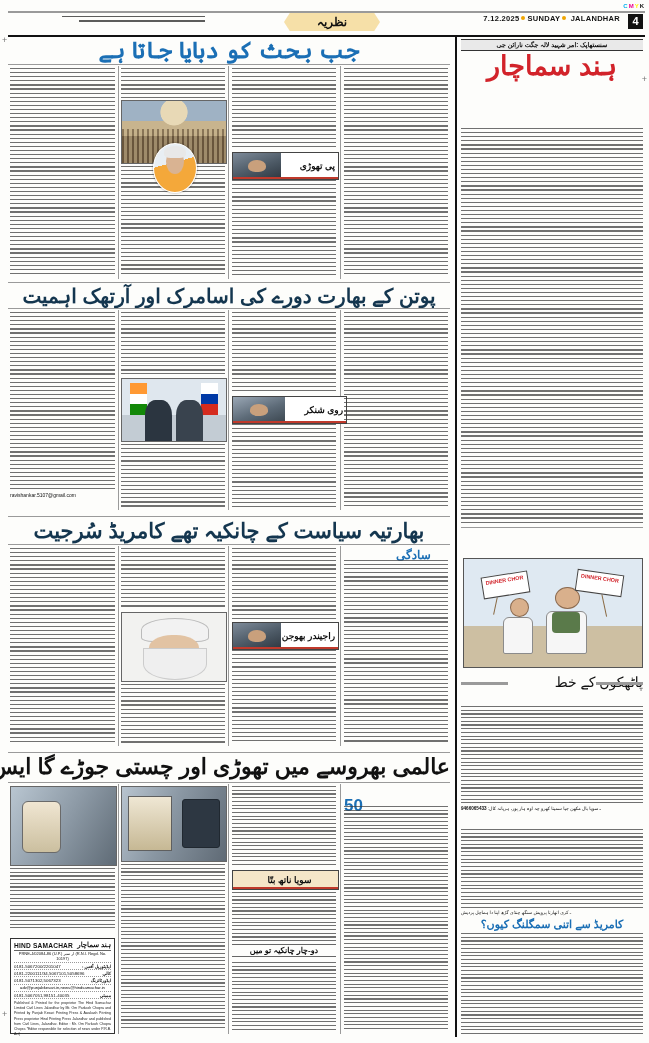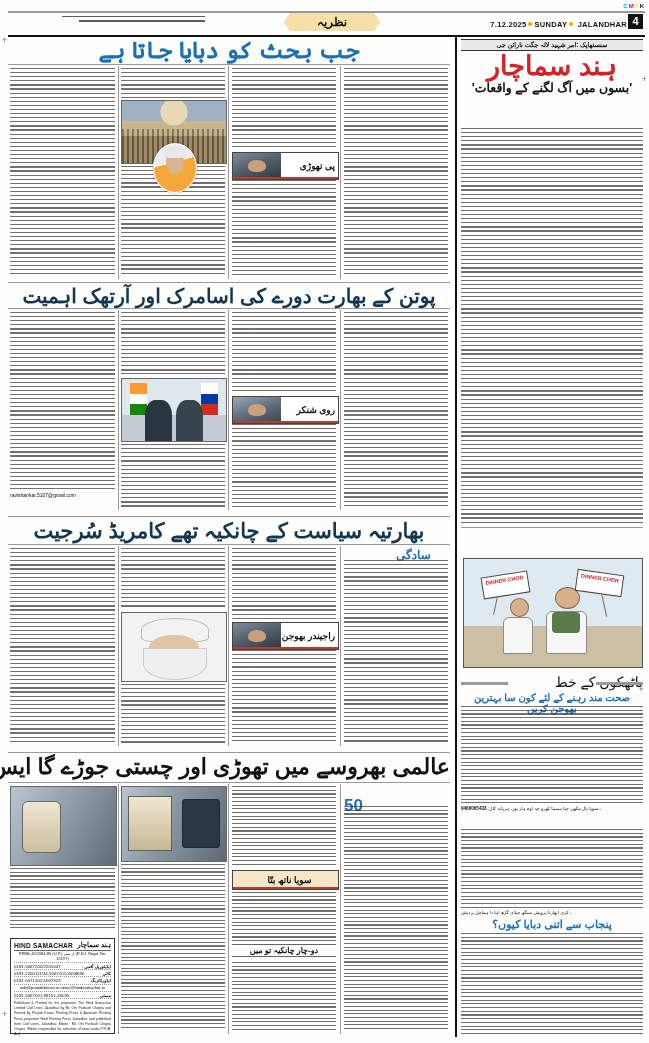--- a/index.html
+++ b/index.html
@@ -32,21 +32,21 @@
     font-size:0;
   }
   .hdr-left .l{height:1.3px;background:#333;margin:3px 0;opacity:.8;}
   .nazaria{
     position:absolute;left:276px;top:0px;width:96px;height:18px;
     background:#f6e0a8;
     clip-path:polygon(6% 0,94% 0,100% 50%,94% 100%,6% 100%,0 50%);
     color:#111;font-size:12px;font-weight:bold;text-align:center;line-height:18px;
     letter-spacing:.5px;
   }
-  .hdr-right{position:absolute;right:2px;top:1px;display:flex;align-items:flex-end;gap:1px;}
+  .hdr-right{position:absolute;right:2px;top:1px;display:flex;align-items:flex-start;gap:8px;}
   .dateline{font-size:7.5px;font-weight:bold;color:#111;letter-spacing:.3px;white-space:nowrap;}
   .dot{display:inline-block;width:4px;height:4px;border-radius:50%;background:#f0a500;margin:0 2px;vertical-align:1px;}
   .pageno{
     width:15px;height:15px;background:#111;color:#fff;font-size:11px;font-weight:bold;
     text-align:center;line-height:15px;
   }
   .masthead-rule{position:absolute;left:8px;right:4px;top:35px;height:1.6px;background:#111;}
 
   
   .colrule{position:absolute;width:.8px;background:#9a9a9a;}
@@ -194,21 +194,20 @@
       <div class="pageno">4</div>
     </div>
   </div>
   <div class="masthead-rule"></div>
 
   <div class="thickrule" style="left:455px;top:37px;width:1.6px;height:1000px;"></div>
 
   <div style="position:absolute;left:461px;top:39px;width:182px;">
     <div style="background:#e9e9e9;border-top:.8px solid #333;border-bottom:.8px solid #333;text-align:center;font-size:6.4px;font-weight:bold;direction:rtl;padding:1px 0;color:#111;">سنستھاپک :امر شہید لالہ جگت نارائن جی</div>
     <div style="text-align:center;font-size:27px;font-weight:bold;color:#d2232a;direction:rtl;line-height:1.05;margin-top:1px;letter-spacing:-.5px;">ہند سماچار</div>
-    <div style="text-align:center;font-size:12.5px;font-weight:bold;color:#111;direction:rtl;line-height:1.25;margin-top:1px;">'بسوں میں آگ لگنے کے واقعات'</div>
   </div>
 
   <div class="txtblock" style="position:absolute;left:461px;top:128px;width:182px;height:395px;">
     <div class="urdu-body" style="height:395px;"></div>
   </div>
 
   <div class="hrule" style="left:461px;top:527px;width:182px;"></div>
 
   <div class="cartoon" style="left:463px;top:558px;width:178px;height:108px;">
     <div class="ground"></div>
@@ -231,35 +230,34 @@
     <div class="placard" style="right:11%;top:12%;width:25%;height:17%;transform:rotate(8deg);">DINNER
 CHOR</div>
   </div>
 
   <div class="sect-title" style="left:461px;top:676px;width:182px;height:12px;line-height:12px;">
     <span class="ln l"></span>
     <span>پاٹھکوں کے خط</span>
     <span class="ln r"></span>
   </div>
 
-  <div style="position:absolute;left:461px;top:692px;width:182px;text-align:center;font-size:10px;font-weight:bold;color:#1b6fb5;direction:rtl;">صحت مند رہنے کے لئے کون سا بہترین بھوجن کریں</div>
   <div class="txtblock" style="position:absolute;left:461px;top:706px;width:182px;height:98px;">
     <div class="urdu-body tight" style="height:98px;"></div>
   </div>
   <div style="position:absolute;left:461px;top:806px;width:182px;text-align:left;font-size:4.6px;direction:rtl;color:#111;">
     <span>ـ سویا بال مکھن جیا سمیتا کھرو چہ اوہ ہار پور، ہریانہ کال:</span>
     <span style="font-weight:bold;color:#111;">9466065433</span>
   </div>
 
   <div class="txtblock" style="position:absolute;left:461px;top:829px;width:182px;height:80px;">
     <div class="urdu-body tight" style="height:80px;"></div>
   </div>
   <div style="position:absolute;left:461px;top:910px;width:182px;text-align:left;font-size:4.6px;direction:rtl;color:#111;">ـ کری اتھارتا پرویش سنگھ چنڈی گڑھ اپنا دا ہماچل پردیش</div>
 
-  <div style="position:absolute;left:461px;top:918px;width:182px;text-align:center;font-size:11px;font-weight:bold;color:#1b6fb5;direction:rtl;">پنجاب سے اتنی دبایا کیوں؟</div>
+  <div style="position:absolute;left:461px;top:918px;width:182px;text-align:center;font-size:11px;font-weight:bold;color:#1b6fb5;direction:rtl;">کامریڈ سے اتنی سمگلنگ کیوں؟</div>
   <div class="txtblock" style="position:absolute;left:461px;top:933px;width:182px;height:102px;">
     <div class="urdu-body tight" style="height:102px;"></div>
   </div>
 
   <div class="headline hl-blue" style="left:8px;top:39px;width:442px;font-size:23px;text-align:center;">جب بحث کو دبایا جاتا ہے</div>
 
   <div class="hrule" style="left:8px;top:64px;width:442px;"></div>
 
   <div class="colrule" style="left:118px;top:66px;height:213px;"></div>
   <div class="colrule" style="left:228px;top:66px;height:213px;"></div>
@@ -312,21 +310,21 @@
   <div class="photo-box img-flags" style="left:121px;top:378px;width:104px;height:62px;">
     <div class="fl india"></div>
     <div class="fl russia"></div>
     <div class="p1"></div>
     <div class="p2"></div>
   </div>
   <div class="txtblock" style="position:absolute;left:121px;top:444px;width:104px;height:64px;">
     <div class="urdu-body" style="height:64px;"></div>
   </div>
 
-  <div class="byline" style="left:232px;top:396px;width:105px;height:26px;">
+  <div class="byline" style="left:232px;top:396px;width:105px;height:26px;padding-left:8px;">
     <div class="photo b"></div>
     <div class="name">روی شنکر</div>
     <div class="bar"></div>
   </div>
   <div class="txtblock" style="position:absolute;left:232px;top:312px;width:104px;height:82px;">
     <div class="urdu-body" style="height:82px;"></div>
   </div>
   <div class="txtblock" style="position:absolute;left:232px;top:424px;width:104px;height:84px;">
     <div class="urdu-body" style="height:84px;"></div>
   </div>

